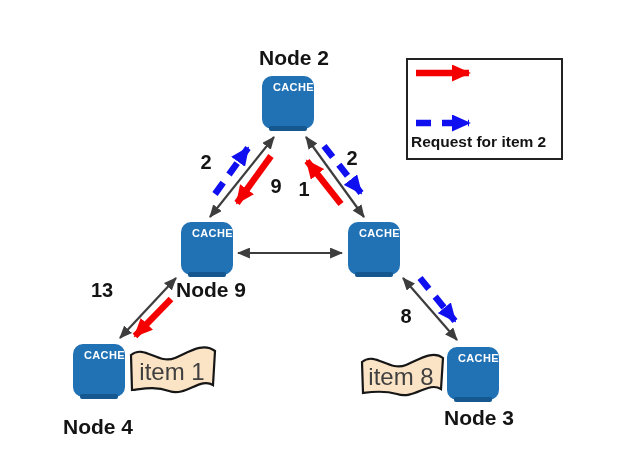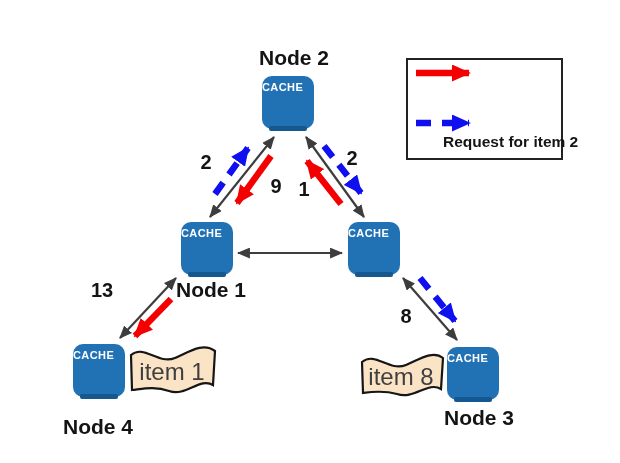--- a/index.html
+++ b/index.html
@@ -8,21 +8,21 @@
     font-family:"Liberation Sans", sans-serif; overflow:hidden;
   }
   svg.layer { position:absolute; left:0; top:0; width:620px; height:463px; z-index:1; }
   .lbl {
     position:absolute; transform:translate(-50%,-50%); z-index:3;
     font-weight:bold; font-size:21px; color:#141414; white-space:nowrap;
   }
   .weight { font-size:20px; }
   .node {
     position:absolute; width:52px; height:53px; background:#2171b5;
-    border-radius:10px; z-index:2; text-align:left;
+    border-radius:10px; z-index:2; text-align:right;
   }
   .node::after {
     content:""; position:absolute; left:7px; right:7px; bottom:-2px;
     height:5px; background:#15578f; border-radius:2px;
   }
   .cache {
     display:block; padding-top:5px; font-size:11px; font-weight:bold;
     color:#ffffff; letter-spacing:.4px;
   }
   .legendbox {
@@ -91,29 +91,29 @@
     <span class="cache">CACHE</span>
   </div>
   <div class="node" style="left:73px; top:344px;">
     <span class="cache">CACHE</span>
   </div>
   <div class="node" style="left:447px; top:347px;">
     <span class="cache">CACHE</span>
   </div>
 
   <div class="lbl" style="left:294px; top:58px;">Node 2</div>
-  <div class="lbl" style="left:211px; top:290px;">Node 1</div>
+  <div class="lbl" style="left:211px; top:290px;">Node 9</div>
   <div class="lbl" style="left:98px;  top:427px;">Node 4</div>
   <div class="lbl" style="left:479px; top:418px;">Node 3</div>
 
   <div class="lbl weight" style="left:206px; top:162px;">2</div>
   <div class="lbl weight" style="left:276px; top:186px;">9</div>
   <div class="lbl weight" style="left:304px; top:189px;">1</div>
   <div class="lbl weight" style="left:352px; top:158px;">2</div>
   <div class="lbl weight" style="left:102px; top:290px;">13</div>
   <div class="lbl weight" style="left:406px; top:316px;">8</div>
 
   <div class="itemtext" style="left:172px; top:372px;">item 1</div>
   <div class="itemtext" style="left:401px; top:377px;">item 8</div>
 
-  <div class="legendtext" style="left:411px; top:133px;margin-left:32px;">Request for item 2</div>
+  <div class="legendtext" style="left:411px; top:133px;">Request for item 2</div>
 
 </div>
 
 </body></html>

